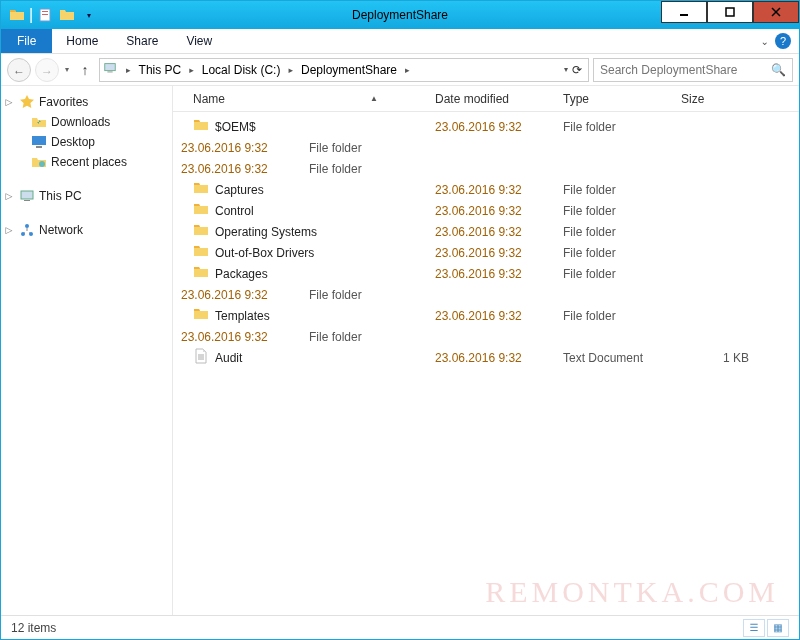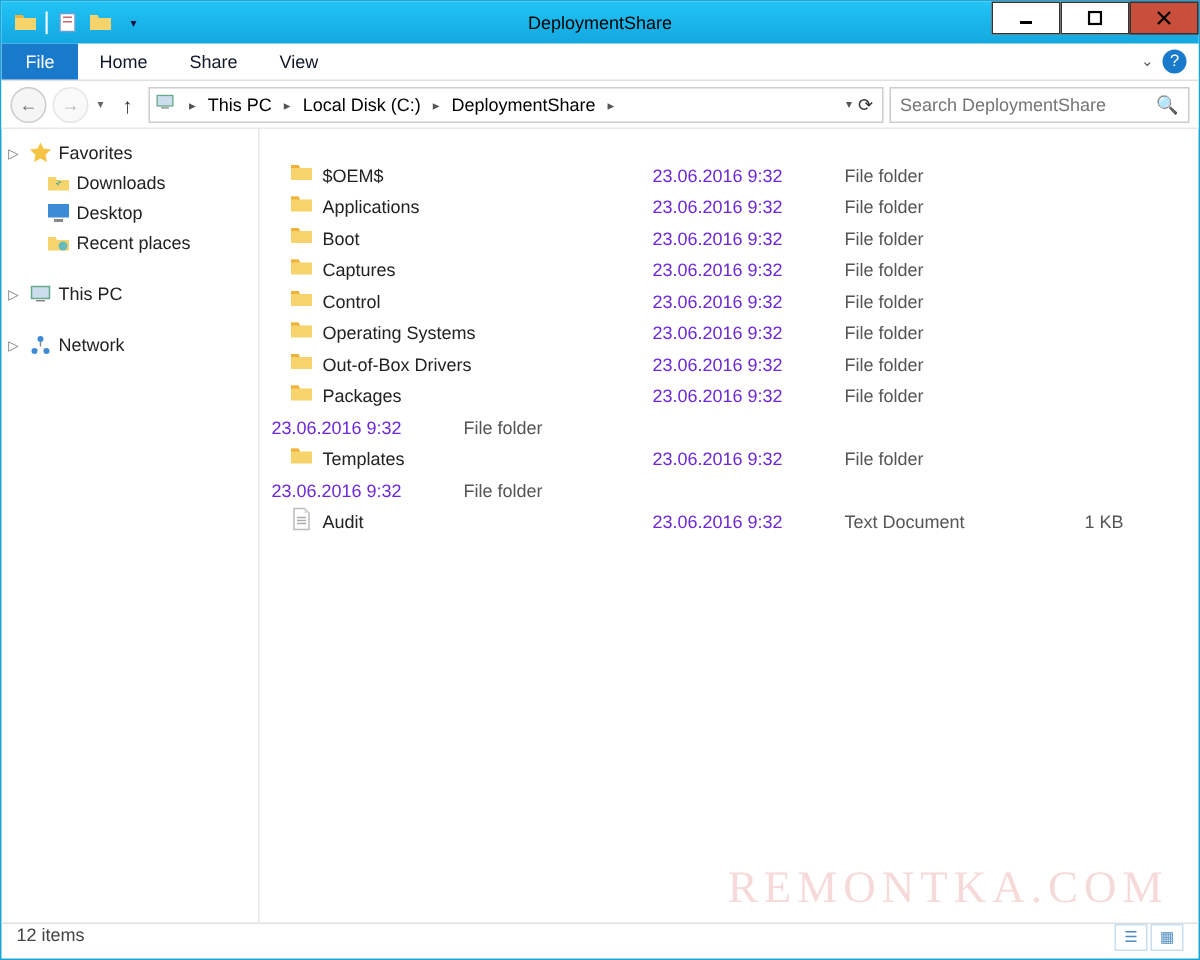--- a/index.html
+++ b/index.html
@@ -51,31 +51,31 @@
 
 .content { flex:1; display:flex; flex-direction:column; }
 .cols { height:26px; display:flex; align-items:center; border-bottom:1px solid #e8e8e8; font-size:12px; color:#333; }
 .col { padding:0 8px; display:flex;align-items:center; gap:6px; cursor:pointer; border-right:1px solid transparent; height:100%; }
 .col.name { width:254px; padding-left:20px; }
 .col.date { width:128px; }
 .col.type { width:118px; }
 .col.size { width:88px; }
 .sort-arrow { font-size:8px;color:#555; }
 
-.files { flex:1; overflow:auto; padding-top:4px;margin-top:16px; }
+.files { flex:1; overflow:auto; padding-top:4px; }
 .row { display:flex; align-items:center; height:21px; font-size:12px; color:#222; cursor:pointer; }
 .row .c-name { width:254px; padding-left:20px; display:flex;align-items:center; gap:6px; }
-.row .c-date { width:128px; padding-left:8px; color:#6d28d9; }
+.row .c-date { width:128px; padding-left:8px; color:#a16207; }
 .row .c-type { width:118px; padding-left:8px; color:#555; }
 .row .c-size { width:88px; text-align:right; padding-right:12px; color:#555; }
 .folder-icon { width:16px;height:16px; }
 .file-icon { width:16px;height:16px; }
 
 
-.status { height:24px; border-top:1px solid #e0e0e0; display:flex; align-items:flex-start; font-size:12px; color:#444; padding:0 10px; }
+.status { height:24px; border-top:1px solid #e0e0e0; display:flex; align-items:center; font-size:12px; color:#444; padding:0 10px; }
 .status .views { margin-left:auto; display:flex; gap:2px; }
 .status .viewbtn { width:22px;height:18px;border:1px solid #c9dff0; display:flex;align-items:center;justify-content:center;font-size:10px;color:#4b8bbf;cursor:pointer; }
 
 
 .wm { position:absolute; bottom:30px; right:20px; font-family:Georgia,serif; font-size:30px; letter-spacing:4px; color:rgba(230,150,150,0.35); pointer-events:none; }
 </style>
 </head>
 <body>
 
 <div class="window">
@@ -231,53 +231,48 @@
                 <circle cx="8" cy="4" r="2" fill="#3b8bd6"></circle>
                 <path stroke="#888" fill="none" d="M8 6v3M6 11l-1 0M10 11l1 0"></path>
               </svg>
             </span>
           <span class="lbl">Network</span>
         </div>
       </div>
     </div>
 
     <div class="content">
+      <div class="cols">
+        <div class="col name">
+            <span>Name</span>
+            <span class="sort-arrow" style="margin-left:auto;margin-right:40px;">▲</span>
+          </div>
+        <div class="col date">Date modified</div>
+        <div class="col type">Type</div>
+        <div class="col size">Size</div>
+      </div>
       <div class="files" id="files">
           <div class="row">
             <div class="c-name">
               <span><svg class="folder-icon" viewBox="0 0 16 16">
                   <path fill="#f7d36b" d="M1 3h5l1 2h8v8H1z"></path>
                   <path fill="#f0b23a" d="M1 3h5l1 2H1z"></path>
                 </svg></span>
               <span>$OEM$</span>
             </div>
             <div class="c-date">23.06.2016 9:32</div>
             <div class="c-type">File folder</div>
             <div class="c-size"></div>
           </div>
           <div class="row">
-            <div class="c-name">
-              <span><svg class="folder-icon" viewBox="0 0 16 16">
-                  <path fill="#f7d36b" d="M1 3h5l1 2h8v8H1z"></path>
-                  <path fill="#f0b23a" d="M1 3h5l1 2H1z"></path>
-                </svg></span>
-              <span>Applications</span>
-            </div>
-            <div class="c-date">23.06.2016 9:32</div>
-            <div class="c-type">File folder</div>
-            <div class="c-size"></div>
-          </div>
-          <div class="row">
-            <div class="c-name">
-              <span><svg class="folder-icon" viewBox="0 0 16 16">
-                  <path fill="#f7d36b" d="M1 3h5l1 2h8v8H1z"></path>
-                  <path fill="#f0b23a" d="M1 3h5l1 2H1z"></path>
-                </svg></span>
-              <span>Boot</span>
-            </div>
+            <div class="c-date">23.06.2016 9:32</div>
+            <div class="c-type">File folder</div>
+            <div class="c-size"></div>
+          </div>
+          <div class="row">
             <div class="c-date">23.06.2016 9:32</div>
             <div class="c-type">File folder</div>
             <div class="c-size"></div>
           </div>
           <div class="row">
             <div class="c-name">
               <span><svg class="folder-icon" viewBox="0 0 16 16">
                   <path fill="#f7d36b" d="M1 3h5l1 2h8v8H1z"></path>
                   <path fill="#f0b23a" d="M1 3h5l1 2H1z"></path>
                 </svg></span>

